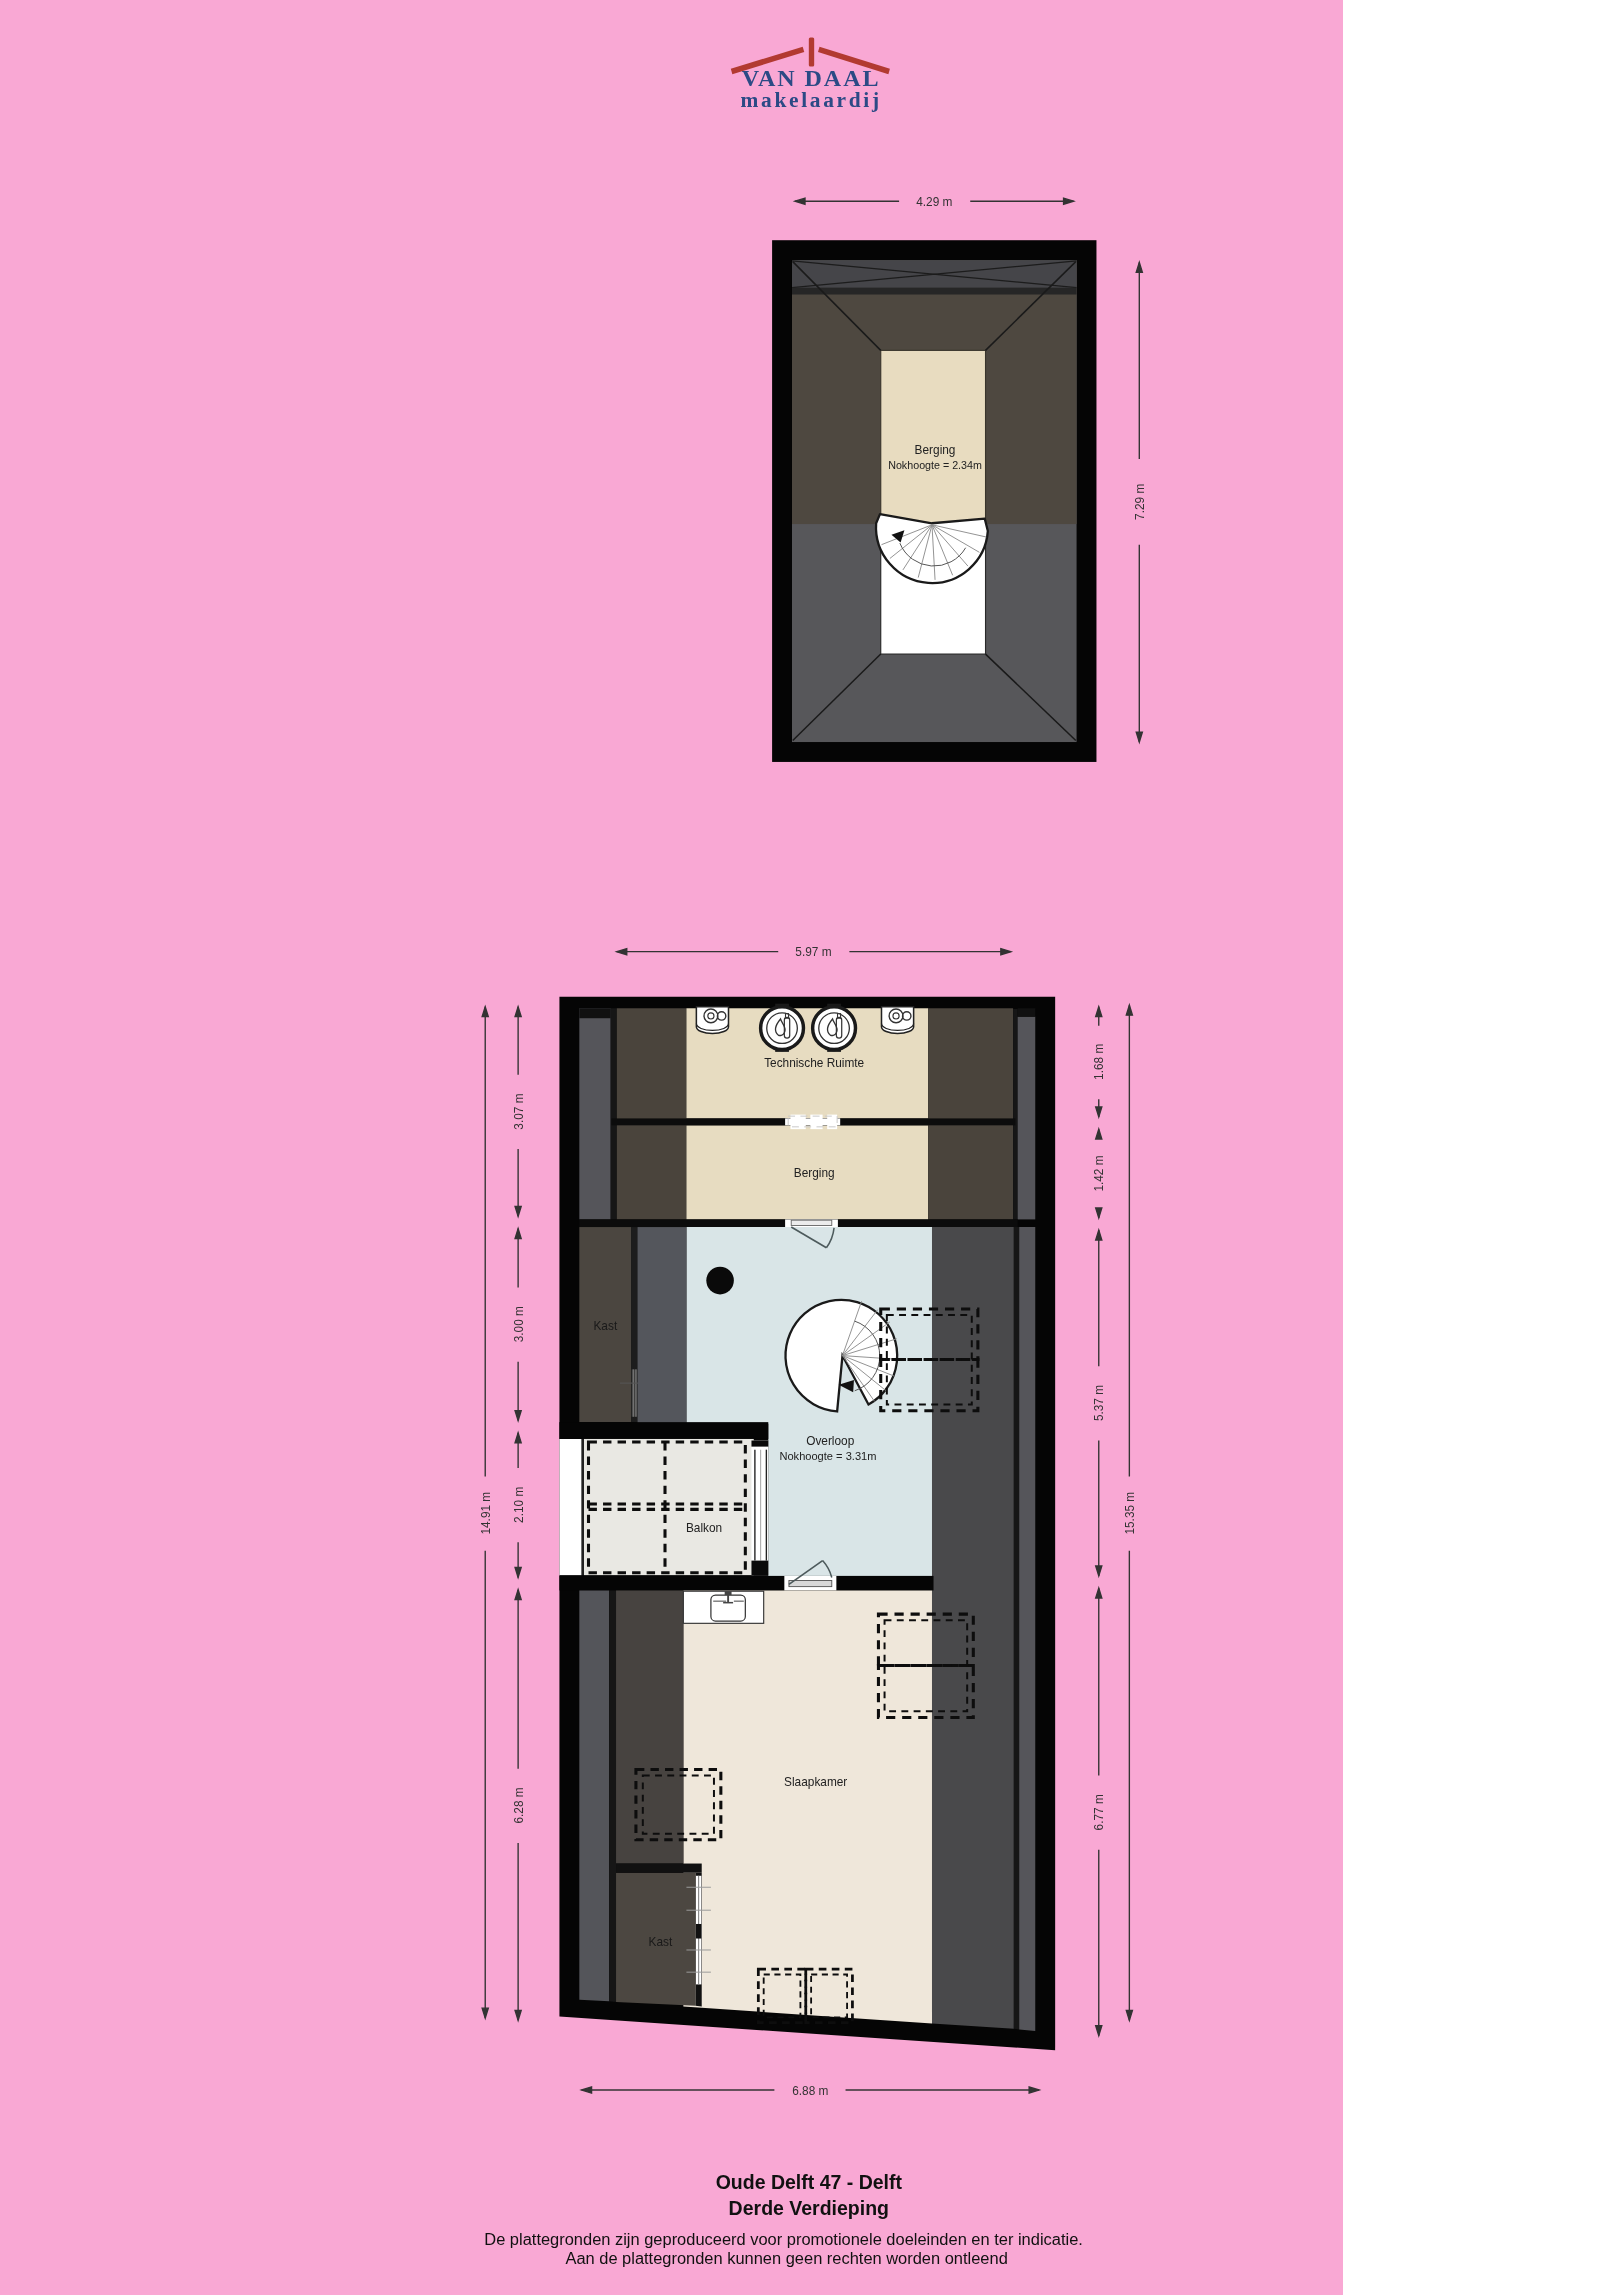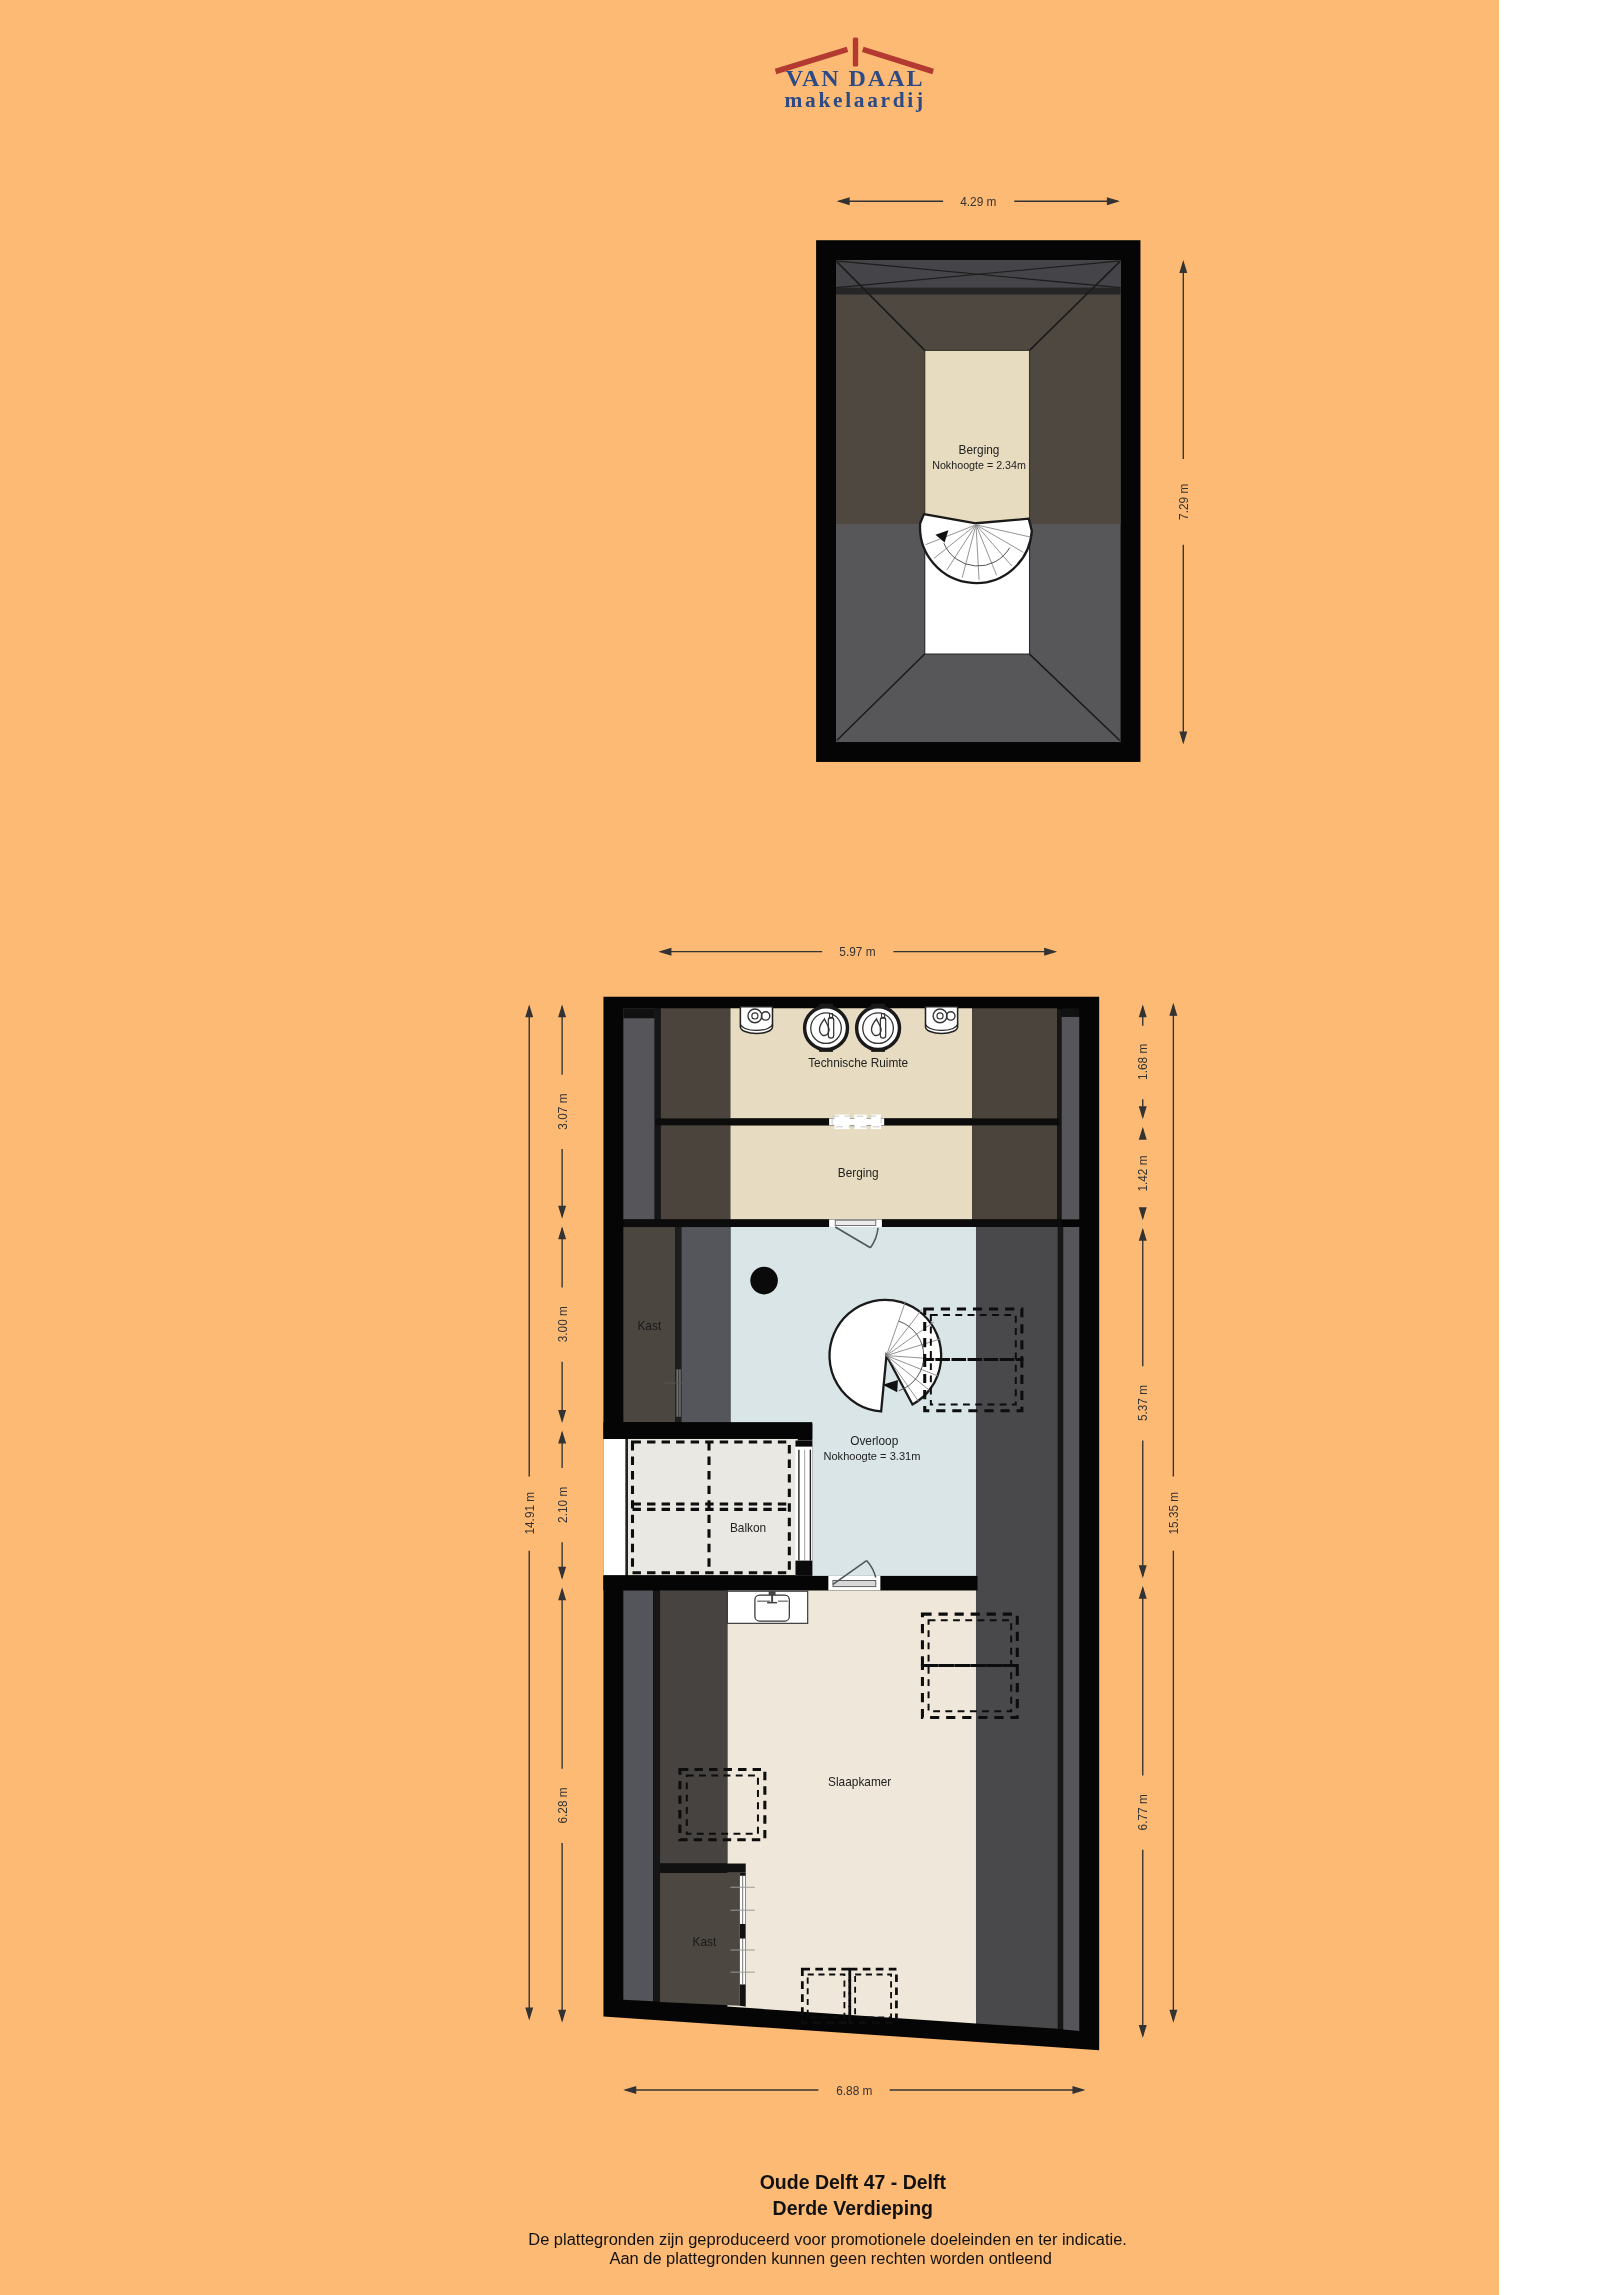--- a/index.html
+++ b/index.html
@@ -1,16 +1,16 @@
 <!DOCTYPE html>
 <html style="font-size:12.2px"><head>
 <meta charset="utf-8">
 <style>
   html,body{margin:0;padding:0;background:#ffffff;}
-  .page{position:relative;width:1455px;height:2295px;background:#fdba74;overflow:hidden;padding-left:44px;}
+  .page{position:relative;width:1343px;height:2295px;background:#f9a8d4;overflow:hidden;}
 </style>
 </head>
 <body>
 <div class="page">
 <svg width="1623" height="2295" viewBox="0 0 2121 3000" font-family="Liberation Sans, sans-serif">
 
 <path d="M955 90 L1049 61 L1051 68 L957 97 Z" fill="#b23a31"></path>
 
 <rect x="1057" y="49" width="7" height="38" rx="2" fill="#b23a31"></rect>
 

